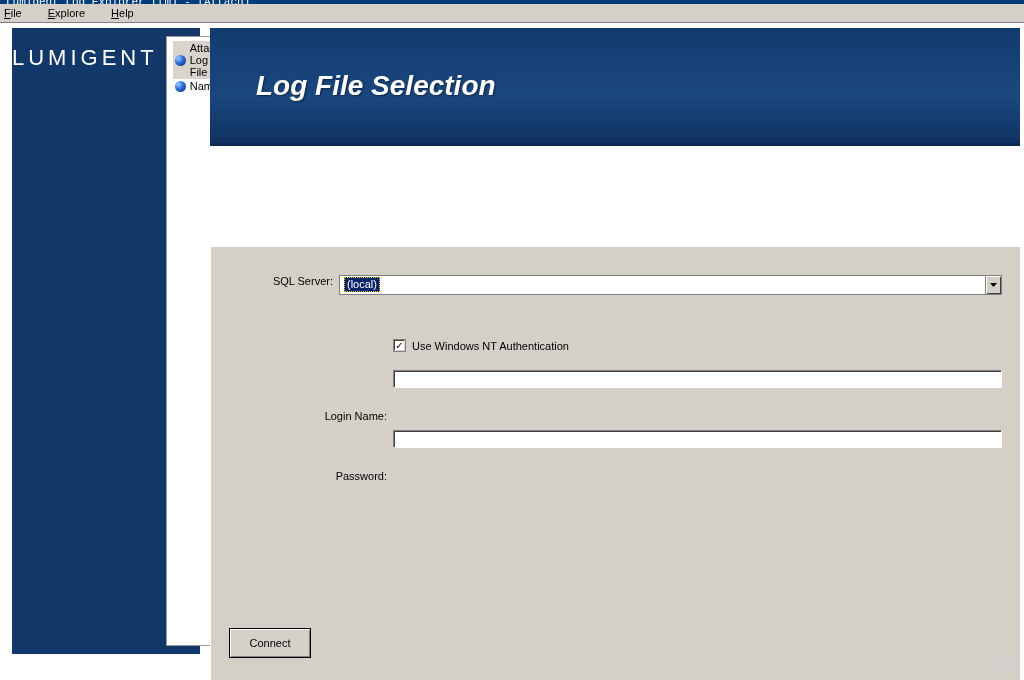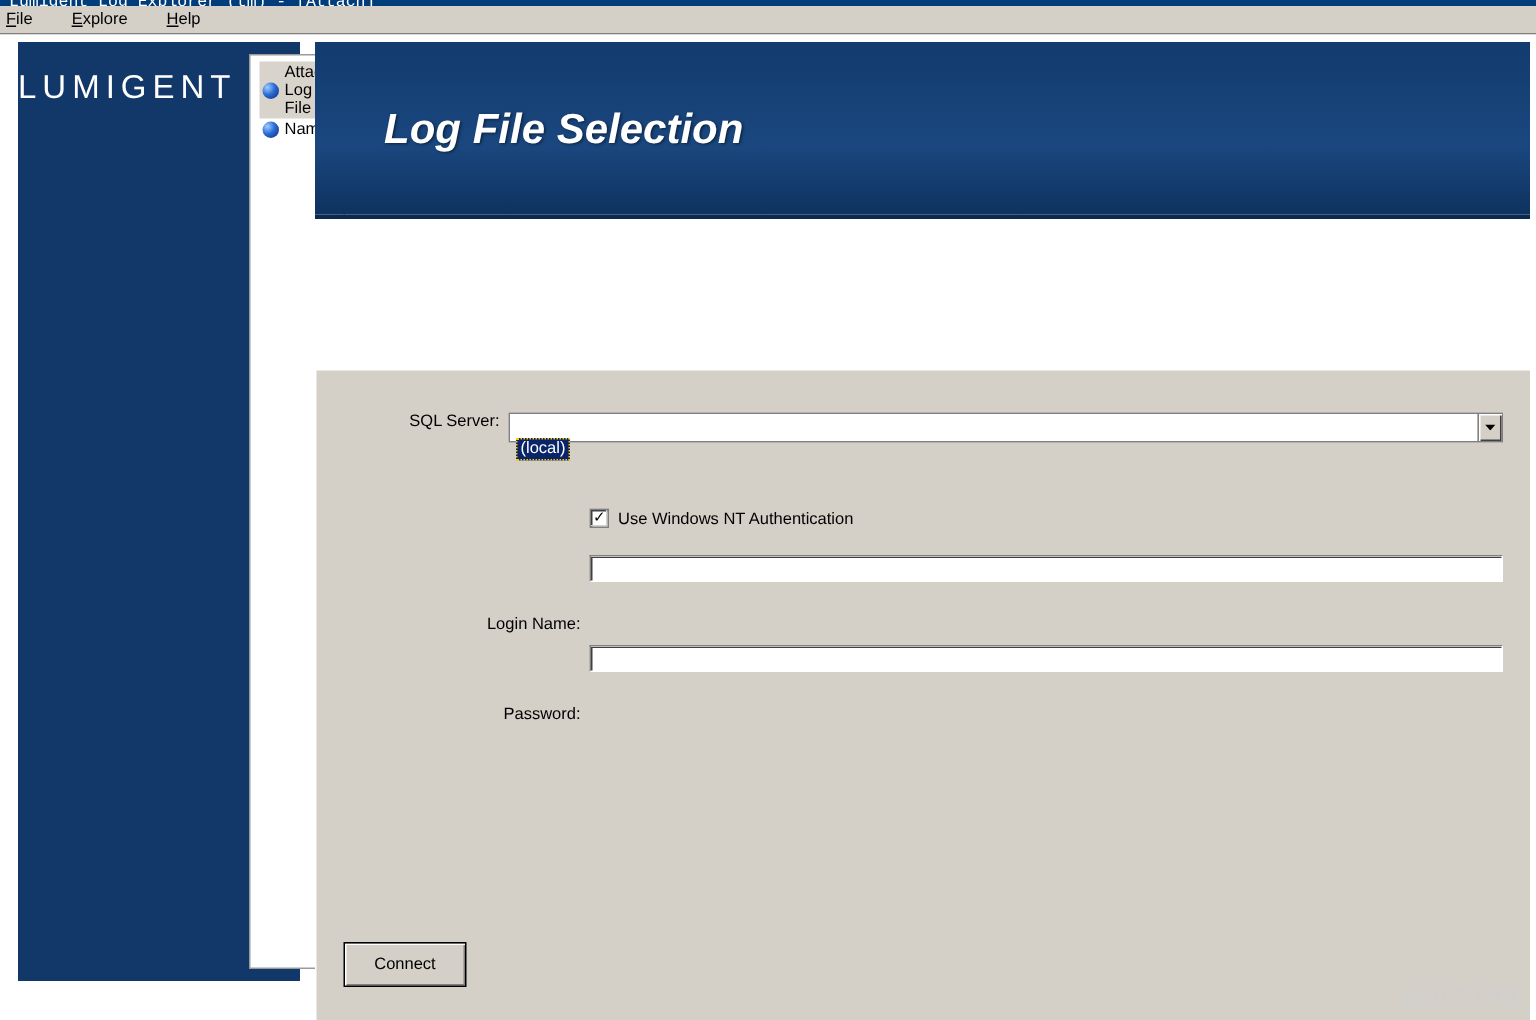--- a/index.html
+++ b/index.html
@@ -121,21 +121,21 @@
   .lbl.narrow { width: 164px; margin-top: 40px; }
   .combo {
     flex: 1;
     display: flex; align-items: stretch;
     height: 20px;
     border: 1px solid #7f7f7f;
     background: #ffffff;
   }
   .combo .val {
     flex: 1;
-    padding: 16px 4px;
+    padding: 1px 4px;
   }
   .combo .val .sel {
     background: #0a246a;
     color: #ffffff;
     border: 1px dotted #ffcc00;
     padding: 0 2px;
     display: inline-block;
     line-height: 13px;
   }
   .combo .arrow {

